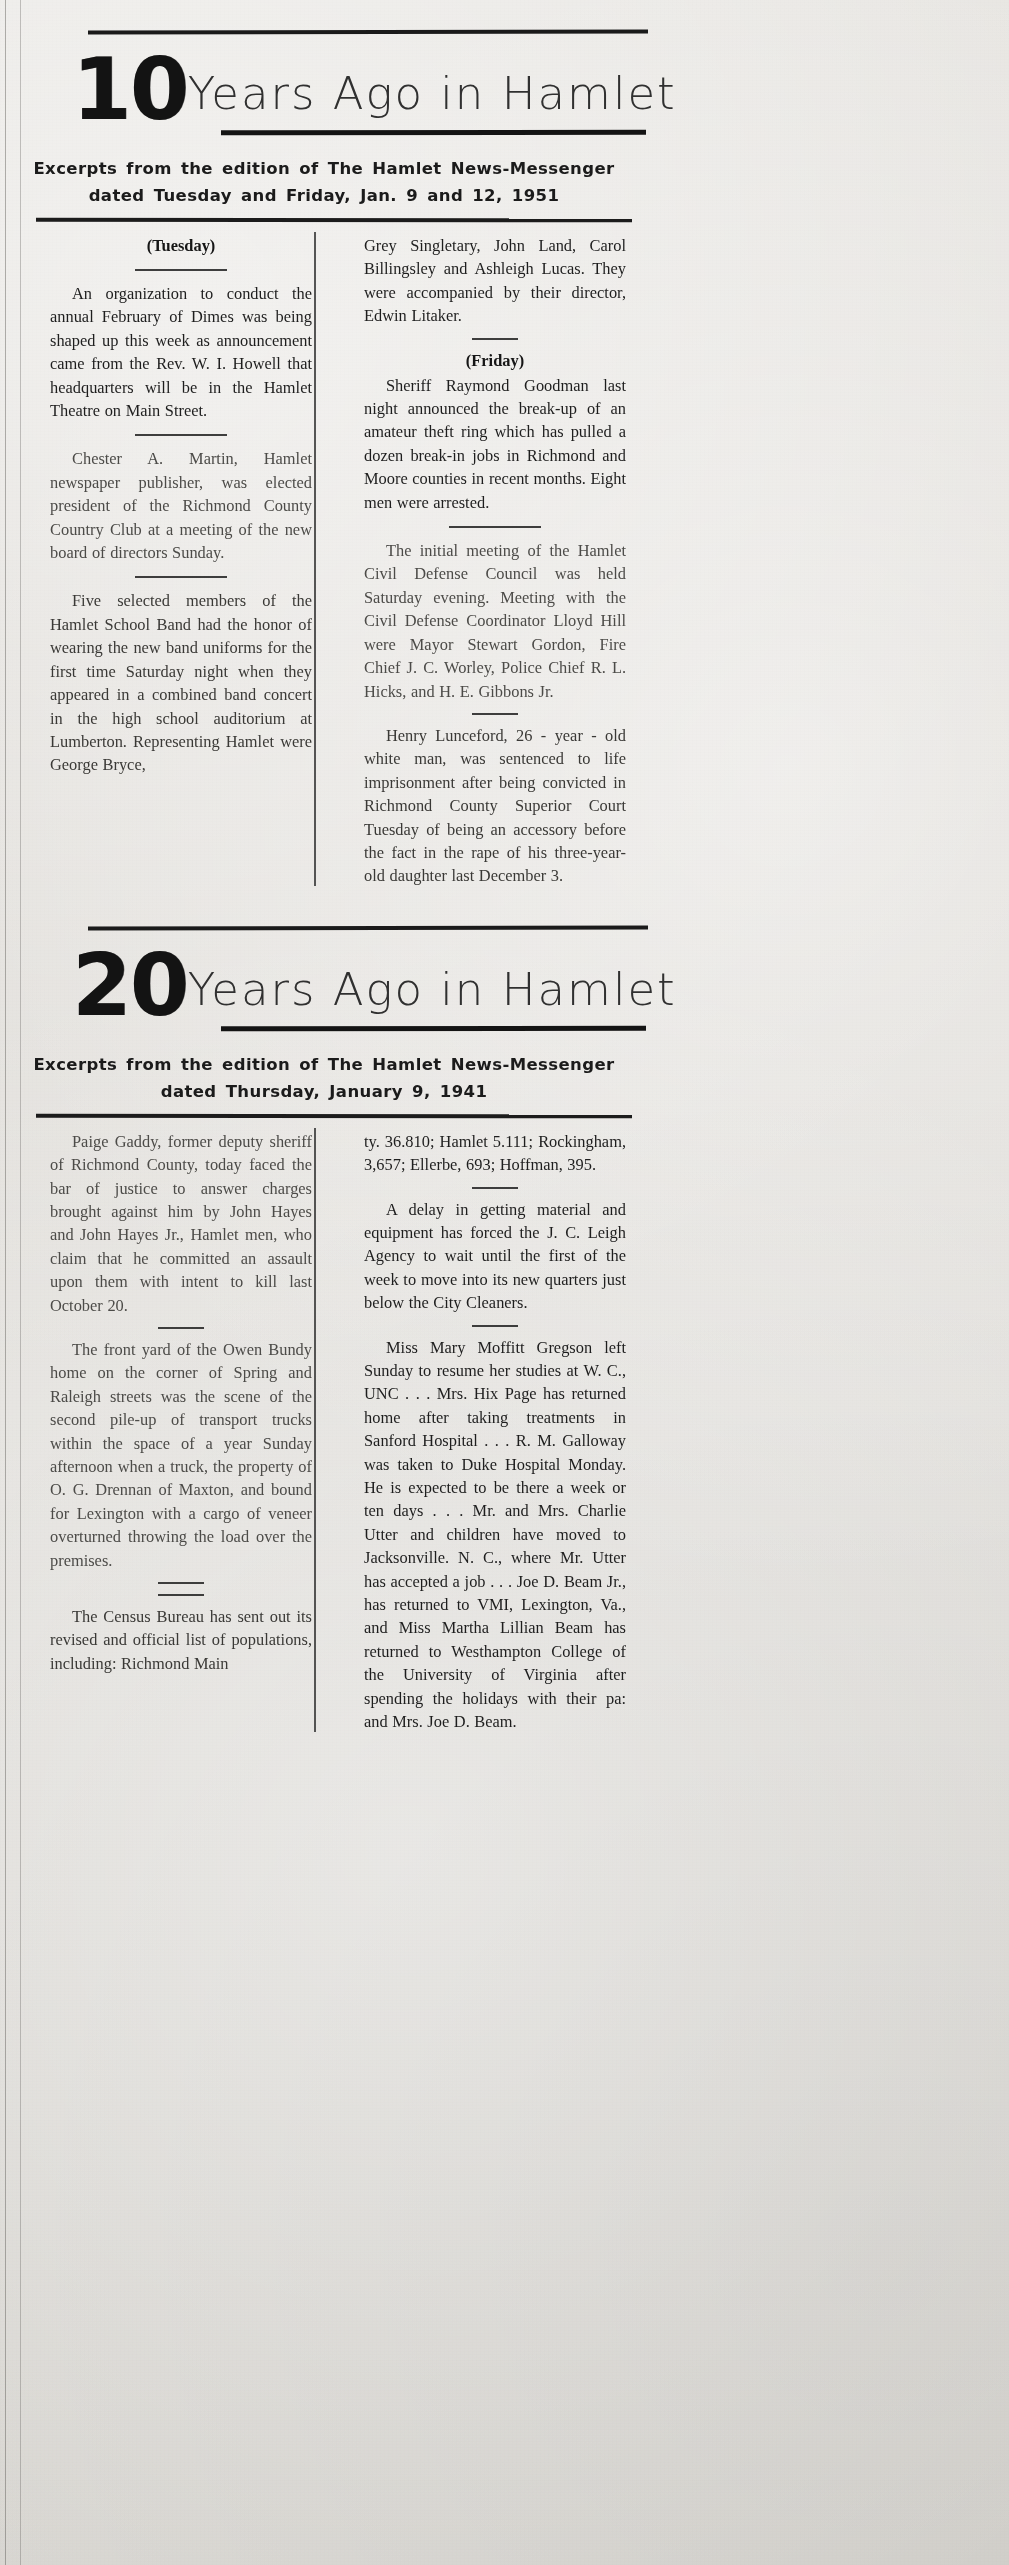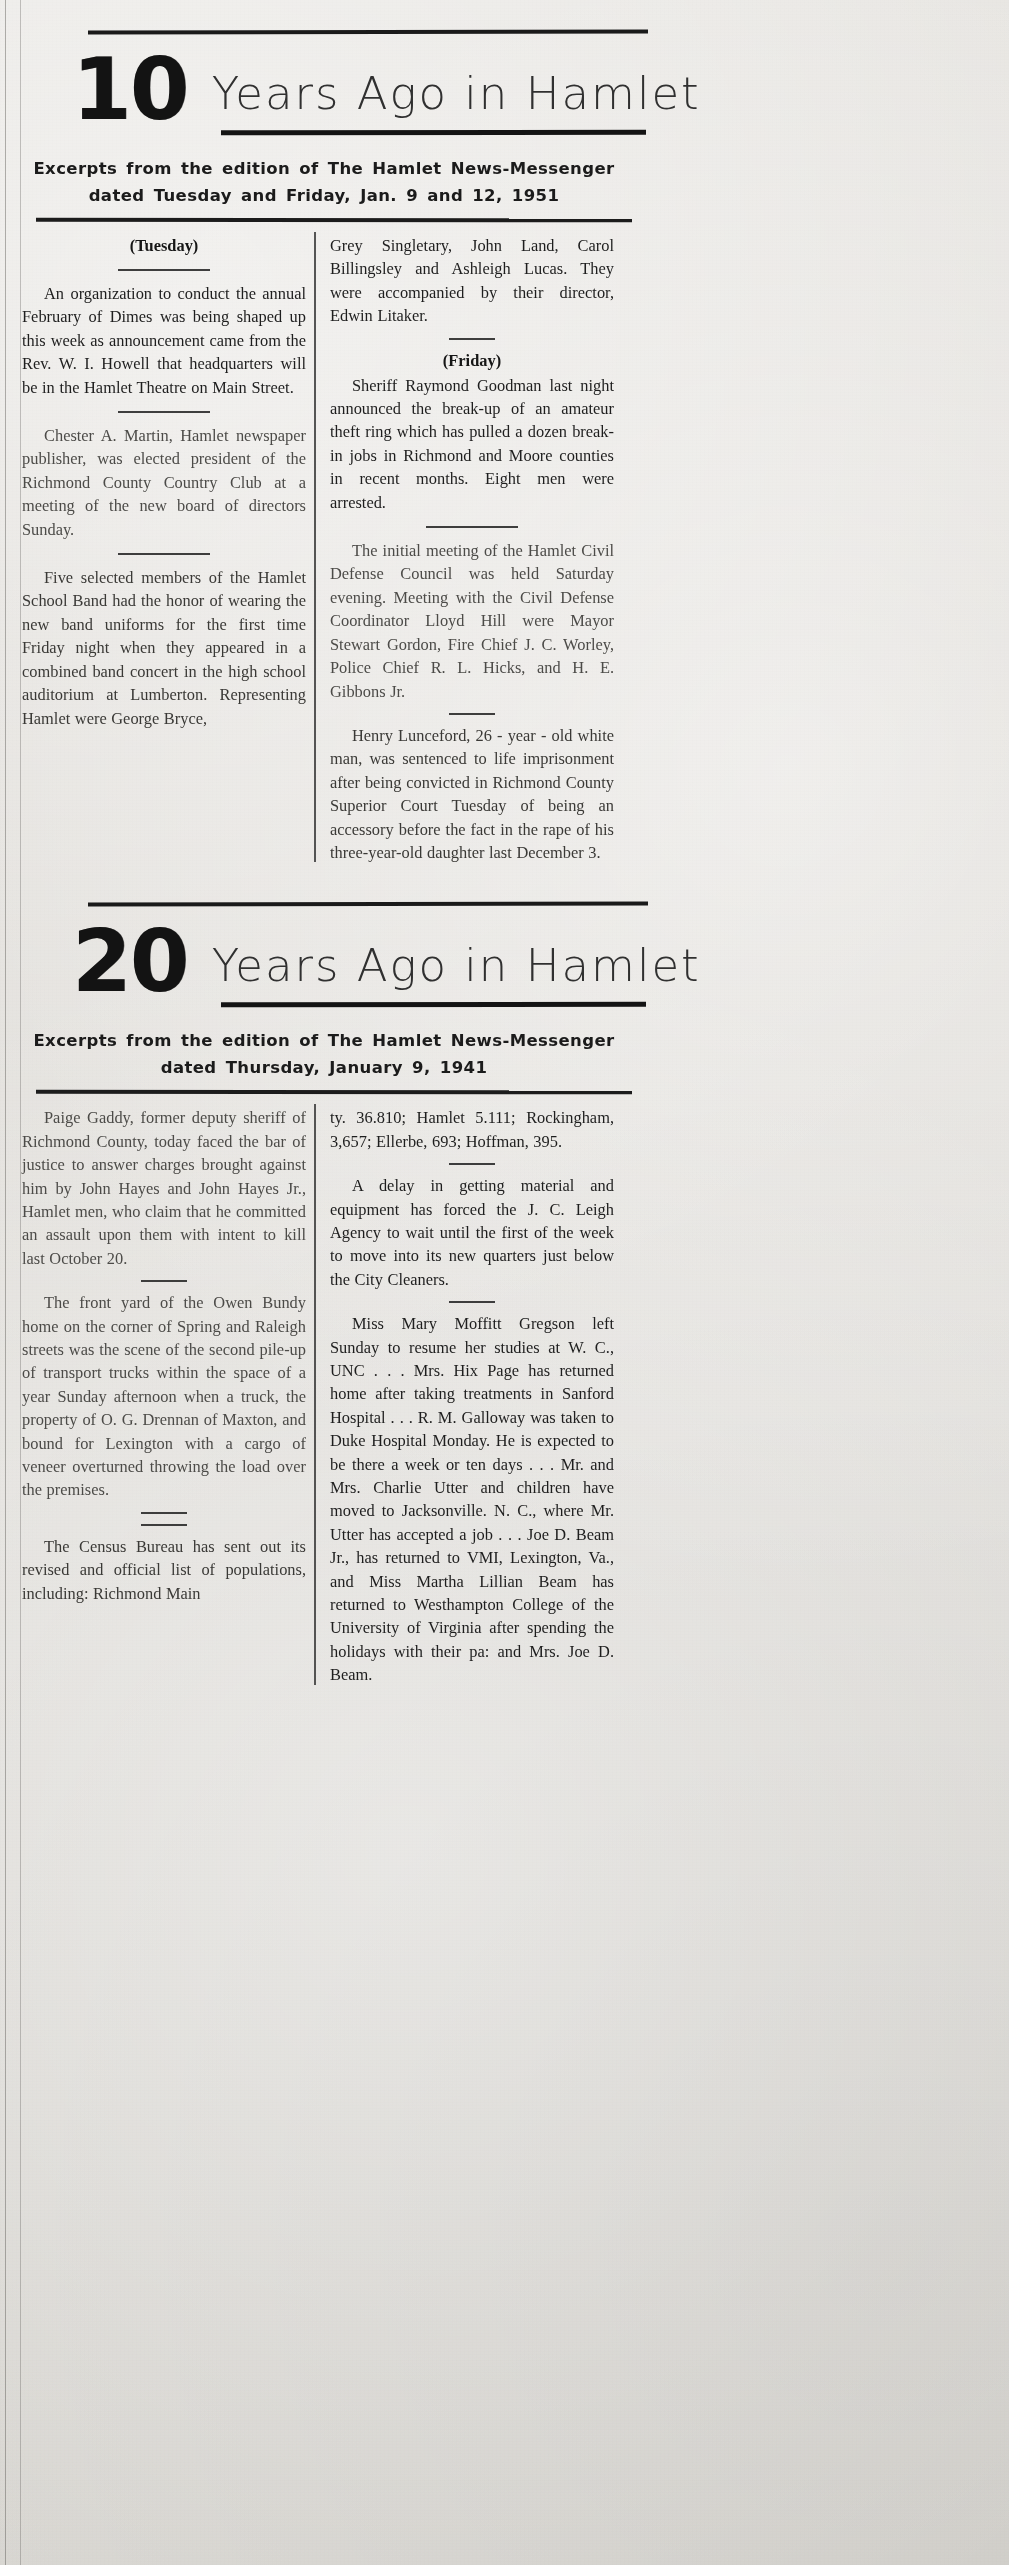--- a/index.html
+++ b/index.html
@@ -94,21 +94,20 @@
     color: #131313;
     text-shadow: 0.5px 0 0 rgba(0,0,0,.5);
   }
   .title-words {
     font-family: "DejaVu Sans", sans-serif;
     font-weight: 300;
     font-size: 45px;
     line-height: 56px;
     letter-spacing: 2.0px;
     color: #303030;
-    margin-left: 24px;
     margin-bottom: 8px;
     white-space: nowrap;
   }
 
   
   .subhead {
     font-family: "DejaVu Sans", sans-serif;
     font-weight: 700;
     font-size: 16.5px;
     line-height: 27px;
@@ -124,20 +123,21 @@
   
   .cols {
     position: relative;
     display: flex;
     width: 616px;
     padding-top: 12px;
   }
   .col {
     width: 284px;
     padding: 0 6px;
+    margin-left: 28px;
   }
   .col.left { margin-right: 12px; }
   .col-divider {
     position: absolute;
     left: 298px;
     top: 10px;
     bottom: 6px;
     width: 2px;
     background: #3a3a3a;
     opacity: .85;
@@ -223,21 +223,21 @@
             <p>An organization to conduct the annual February of Dimes was being shaped up this week as announcement came from the Rev. W. I. Howell that headquarters will be in the Hamlet Theatre on Main Street.</p>
           </div>
           <div class="story-sep"></div>
 
           <div class="story">
             <p class="faded">Chester A. Martin, Hamlet newspaper publisher, was elected president of the Richmond County Country Club at a meeting of the new board of directors Sunday.</p>
           </div>
           <div class="story-sep"></div>
 
           <div class="story">
-            <p class="faded2">Five selected members of the Hamlet School Band had the honor of wearing the new band uniforms for the first time Friday night when they appeared in a combined band concert in the high school auditorium at Lumberton. Representing Hamlet were George Bryce,</p>
+            <p class="faded2">Five selected members of the Hamlet School Band had the honor of wearing the new band uniforms for the first time Saturday night when they appeared in a combined band concert in the high school auditorium at Lumberton. Representing Hamlet were George Bryce,</p>
           </div>
         </div>
 
         <div class="col right">
           <div class="story">
             <p style="text-indent:0">Grey Singletary, John Land, Carol Billingsley and Ashleigh Lucas. They were accompanied by their director, Edwin Litaker.</p>
           </div>
           <div class="story-sep tiny"></div>
 
           <div class="daylabel">(Friday)</div>

